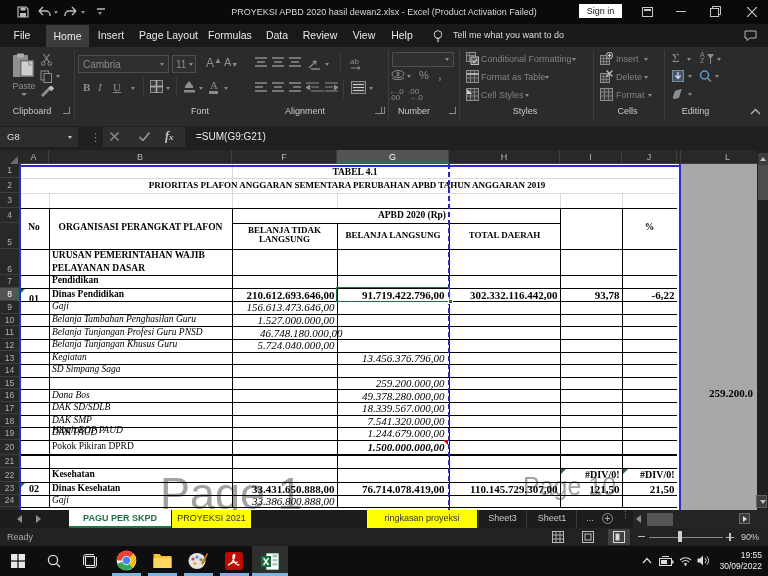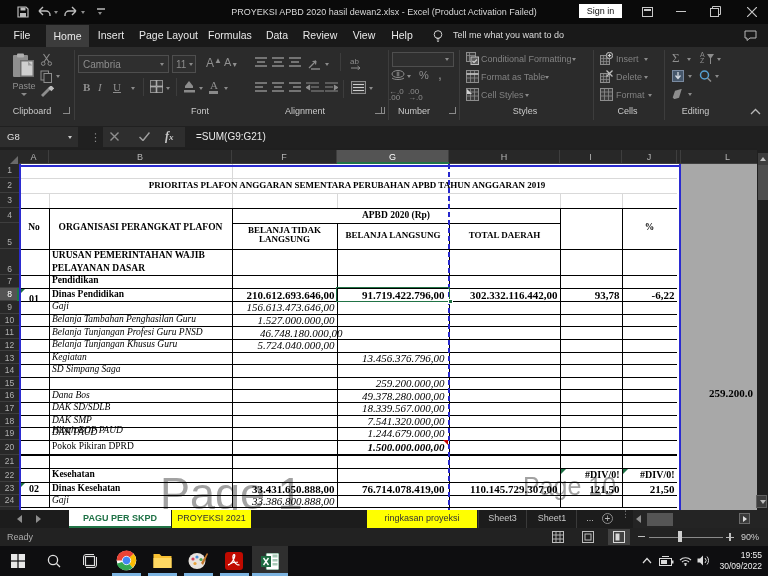--- a/index.html
+++ b/index.html
@@ -392,25 +392,26 @@
  <div class="abs bl" style="left:19px;top:253.9px;width:658px;height:1px;"></div>
  <div class="abs bl" style="left:19px;top:266.5px;width:658px;height:1px;"></div>
  <div class="abs bl" style="left:19px;top:279.1px;width:658px;height:1px;"></div>
  <div class="abs bl" style="left:19px;top:291.6px;width:658px;height:1px;"></div>
  <div class="abs bl" style="left:19px;top:306px;width:658px;height:2px;"></div>
  <div class="abs bl" style="left:19px;top:320.3px;width:658px;height:1px;"></div>
  <div class="abs bl" style="left:19px;top:334.3px;width:658px;height:1px;"></div>
  <div class="abs bl" style="left:19px;top:346.8px;width:658px;height:1px;"></div>
  <div class="abs bl" style="left:19px;top:358.6px;width:658px;height:1px;"></div>
 
+ <div class="abs serif" style="left:105px;top:18.7px;width:500px;text-align:center;font-weight:bold;font-size:9.5px;">TABEL 4.1</div>
  <div class="abs serif" style="left:97px;top:32px;width:500px;text-align:center;font-weight:bold;font-size:9px;">PRIORITAS PLAFON ANGGARAN SEMENTARA PERUBAHAN APBD TAHUN ANGGARAN 2019</div>
 
  <div class="abs serif" style="left:19px;top:74.3px;width:30px;text-align:center;font-weight:bold;font-size:9.5px;">No</div>
  <div class="abs serif" style="left:49px;top:74.3px;width:183px;text-align:center;font-weight:bold;font-size:9.5px;">ORGANISASI PERANGKAT PLAFON</div>
- <div class="abs serif" style="left:232px;top:61.5px;width:328px;text-align:center;font-weight:bold;font-size:9.5px;">APBD 2020 (Rp)</div>
+ <div class="abs serif" style="left:248px;top:61.5px;width:328px;text-align:center;font-weight:bold;font-size:9.5px;">APBD 2020 (Rp)</div>
  <div class="abs serif" style="left:232px;top:77.5px;width:105px;text-align:center;font-weight:bold;font-size:9px;line-height:9.5px;">BELANJA TIDAK<br>LANGSUNG</div>
  <div class="abs serif" style="left:337px;top:82px;width:112px;text-align:center;font-weight:bold;font-size:9px;">BELANJA LANGSUNG</div>
  <div class="abs serif" style="left:449px;top:82px;width:111px;text-align:center;font-weight:bold;font-size:9px;">TOTAL DAERAH</div>
  <div class="abs serif" style="left:622px;top:74.3px;width:55px;text-align:center;font-weight:bold;font-size:9.5px;">%</div>
 
  <div class="abs serif" style="left:52px;top:101px;width:180px;font-weight:bold;font-size:9.5px;line-height:13px;">URUSAN PEMERINTAHAN WAJIB<br>PELAYANAN DASAR</div>
  <div class="abs serif" style="left:52px;top:127.2px;font-size:9.5px;font-weight:bold;">Pendidikan</div>
  <div class="abs serif" style="left:19px;top:145px;width:30px;text-align:center;font-weight:bold;font-size:10px;">01</div>
  <div class="abs serif" style="left:52px;top:140.6px;font-size:9.5px;font-weight:bold;">Dinas Pendidikan</div>
  <div class="abs num" style="left:232px;top:140.6px;width:102.5px;font-size:11px;font-weight:bold;">210.612.693.646,00</div>

